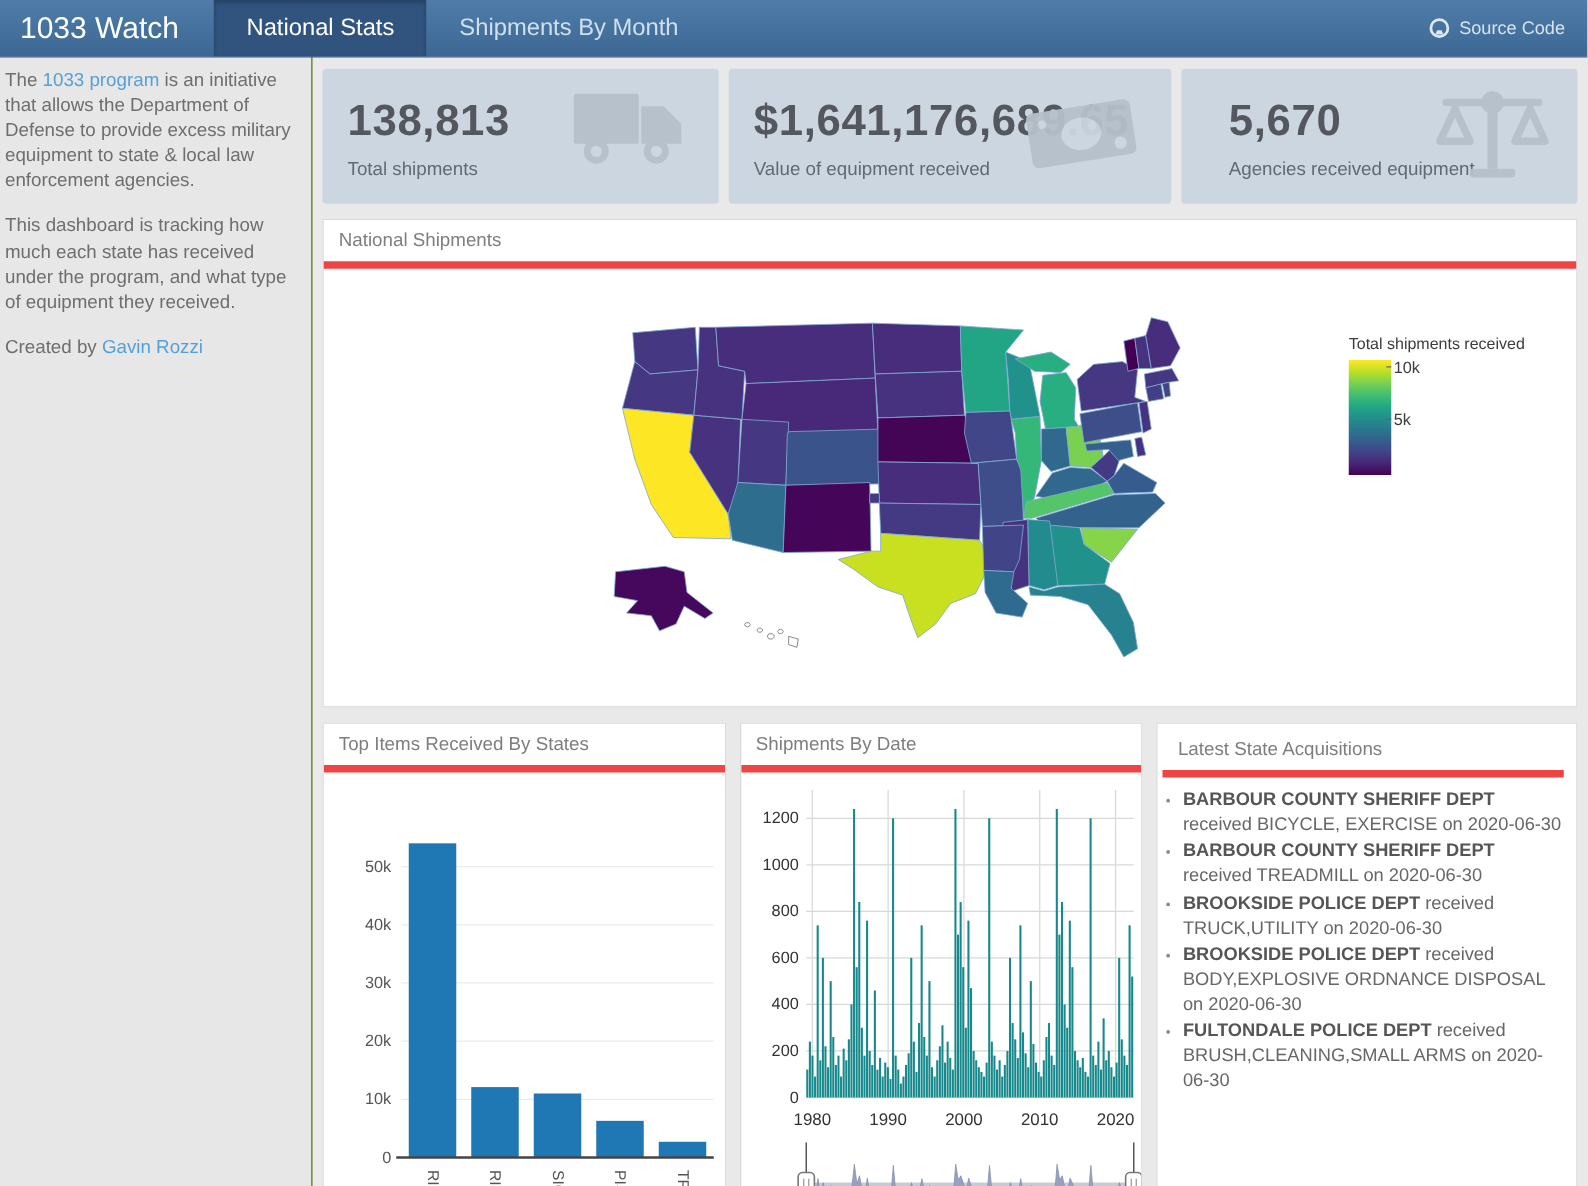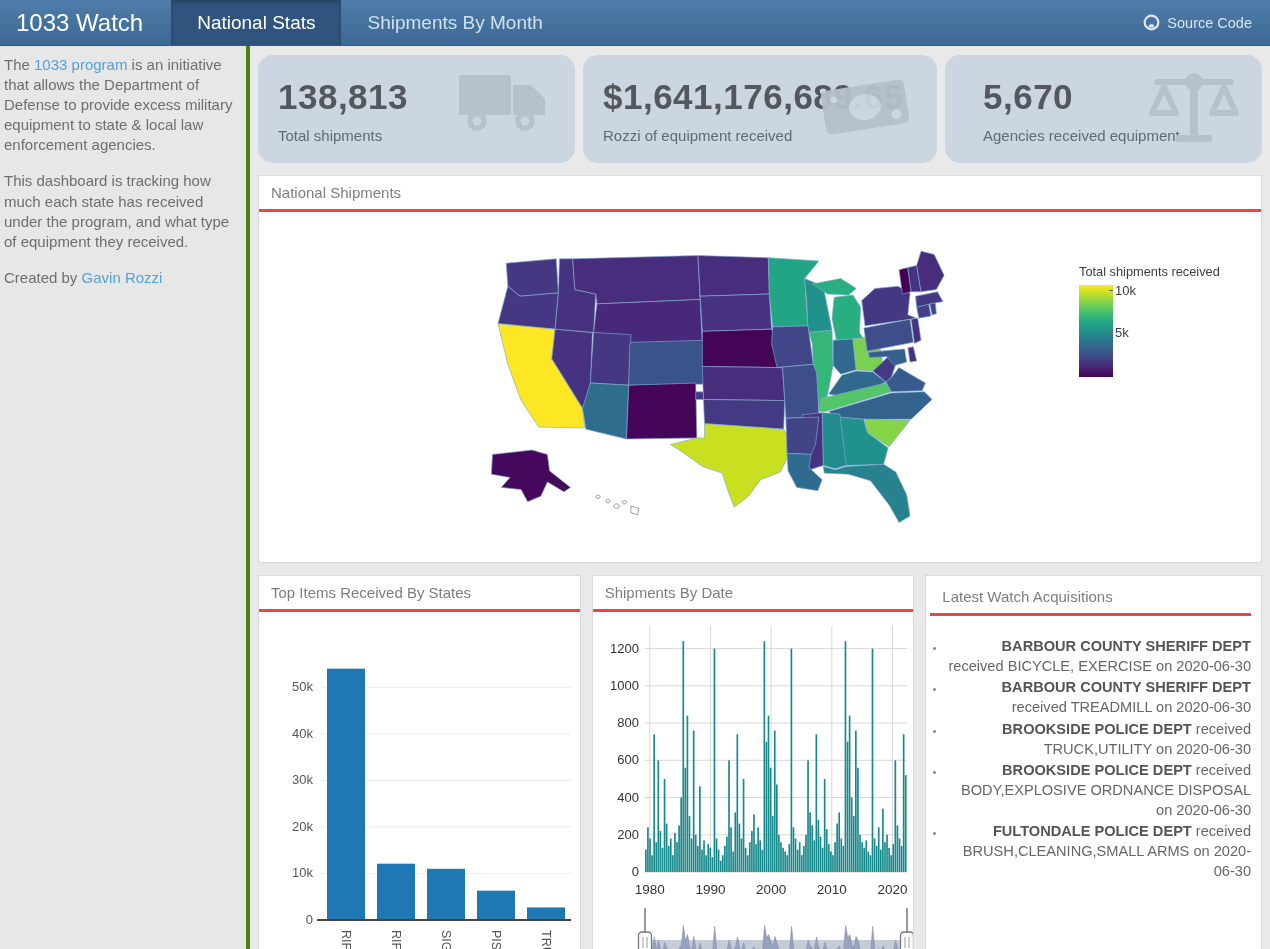--- a/index.html
+++ b/index.html
@@ -16,61 +16,61 @@
   }
   .brand{font-size:24px;color:#fff;padding:0 16px;line-height:45px;cursor:pointer;}
   .nav-items{display:flex;margin-left:12px;}
   .nav-item{line-height:45px;padding:0 26px;font-size:19px;color:#cfe0ef;cursor:pointer;}
   .nav-item.active{background:#30547e;color:#fff;box-shadow:inset 0 2px 4px rgba(0,0,0,.25);}
   .nav-right{margin-left:auto;display:flex;align-items:center;padding-right:18px;color:#d6e4f0;font-size:14.5px;cursor:pointer;}
   .nav-right svg{margin-right:7px;}
   
   .sidebar{
     position:absolute;top:45px;left:0;width:250px;bottom:0;background:#e7e7e7;
-    border-right:4px solid #4d7c0f;padding:10px 4px 0 4px;box-sizing:border-box;
+    border-right:1px solid #4d7c0f;padding:10px 4px 0 4px;box-sizing:border-box;
     color:#6e6e6e;font-size:15px;line-height:1.34;
   }
   .sidebar p{margin:0 0 16px 0;padding:0 0 0 0;}
   .sidebar a{color:#55a0d7;text-decoration:none;cursor:pointer;}
   
   .main{position:absolute;left:250px;top:45px;right:0;bottom:0;padding:10px 8px;box-sizing:border-box;}
   
   .cards{display:flex;gap:8px;margin-bottom:12px;}
   .card{
-    background:#ccd6e0;border-radius:15px;position:relative;height:108px;box-sizing:border-box;
+    background:#ccd6e0;border-radius:3px;position:relative;height:108px;box-sizing:border-box;
     padding:14px 20px;overflow:hidden;
   }
   .card.c1{flex:0 0 317px;} .card.c2{flex:1 1 auto;} .card.c3{flex:0 0 317px;padding-left:38px;}
   .card .num{font-size:35px;font-weight:bold;color:#54575d;margin-top:8px;letter-spacing:.5px;}
   .card .lbl{font-size:15px;color:#5f6a73;margin-top:10px;}
   .card .icon{position:absolute;right:22px;top:14px;opacity:.95;}
   
   .panel{background:#fff;border:1px solid #d9d9d9;box-sizing:border-box;}
-  .panel-h{padding:8px 12px;font-size:15px;color:#7e7e7e;border-bottom:3px solid #ef4444;}
+  .panel-h{padding:8px 12px;font-size:15px;color:#7e7e7e;border-bottom:6px solid #ef4444;}
   .map-panel{margin-bottom:12px;}
   .map-body{position:relative;height:350px;}
   #usmap{position:absolute;left:195px;top:22px;}
   #usmap path{stroke:#7fa8d1;stroke-width:1.2;cursor:pointer;}
   #usmap .hi{stroke:#555;stroke-width:1;}
   .legend{position:absolute;right:14px;top:52px;width:168px;}
   .legend-title{font-size:12.8px;color:#3c3c3c;margin-bottom:6px;}
   .legend-bar{
     width:34px;height:92px;display:inline-block;vertical-align:top;
     background:linear-gradient(to bottom,#fde725,#bddf26,#7ad151,#44bf70,#22a884,#21918c,#2a788e,#355f8d,#414487,#482475,#440154);
   }
   .legend-ticks{display:inline-block;vertical-align:top;position:relative;height:92px;width:40px;font-size:13px;color:#3c3c3c;}
   .legend-ticks .t10{position:absolute;top:-2px;left:2px;} .legend-ticks .t5{position:absolute;top:40px;left:2px;}
   .legend-ticks i{position:absolute;left:-4px;width:4px;border-top:1px solid #666;}
   .legend-ticks i.i10{top:5px;} .legend-ticks i.i5{top:47px;}
   
   .bottom{display:flex;gap:11px;align-items:stretch;}
   .bottom .panel{flex:1 1 0;height:520px;overflow:hidden;}
   .chart-body{padding:4px 2px;}
   
-  .acq ul{margin:20px 0 0 0;padding-left:16px;text-align:right;}
+  .acq ul{margin:8px 0 0 0;padding-left:16px;}
   .acq li{font-size:14.6px;color:#666;line-height:1.38;margin:0 0 1px 0;padding-left:0;}
   .acq li::marker{color:#888;font-size:11px;}
   .acq b{color:#555;}
   .acq{padding:4px 10px 0 4px;}
 </style>
 </head>
 <body>
 
 <div class="navbar">
   <div class="brand">1033 Watch</div>
@@ -105,21 +105,21 @@
           <path d="M56,16 h18 l14,14 v16 h-32 z" fill="#b5c0cb"></path>
           <circle cx="20" cy="52" r="10" fill="#b5c0cb"></circle>
             <circle cx="20" cy="52" r="4.5" fill="#ccd6e0"></circle>
           <circle cx="68" cy="52" r="10" fill="#b5c0cb"></circle>
             <circle cx="68" cy="52" r="4.5" fill="#ccd6e0"></circle>
         </svg>
       </div>
     </div>
     <div class="card c2">
       <div class="num">$1,641,176,689.65</div>
-      <div class="lbl">Rozzi of equipment received</div>
+      <div class="lbl">Value of equipment received</div>
       <div class="icon">
         <svg width="100" height="76" viewBox="0 0 100 76">
           <g transform="rotate(-9 50 38)">
             <rect x="8" y="16" width="84" height="44" rx="5" fill="#b5c0cb"></rect>
             <ellipse cx="50" cy="38" rx="16" ry="13" fill="#ccd6e0"></ellipse>
             <circle cx="80" cy="50" r="5" fill="#ccd6e0"></circle>
             <circle cx="20" cy="26" r="3.5" fill="#ccd6e0"></circle>
           </g>
         </svg>
       </div>
@@ -391,21 +391,21 @@
             <rect x="43.5" y="316" width="13" height="21" rx="3.5" fill="#fff" stroke="#777" stroke-width="1.3"></rect>
             <line x1="48" y1="321" x2="48" y2="332" stroke="#999" stroke-width="1"></line>
             <line x1="52" y1="321" x2="52" y2="332" stroke="#999" stroke-width="1"></line>
             <line x1="312" y1="292" x2="312" y2="318" stroke="#555" stroke-width="1.2"></line>
             <rect x="305.5" y="316" width="13" height="21" rx="3.5" fill="#fff" stroke="#777" stroke-width="1.3"></rect>
             <line x1="310" y1="321" x2="310" y2="332" stroke="#999" stroke-width="1"></line>
             <line x1="314" y1="321" x2="314" y2="332" stroke="#999" stroke-width="1"></line>
           </svg></div>
     </div>
     <div class="panel acq">
-      <div class="panel-h">Latest Watch Acquisitions</div>
+      <div class="panel-h">Latest State Acquisitions</div>
       <ul id="acqlist">
           <li><b>BARBOUR COUNTY SHERIFF DEPT</b> received BICYCLE, EXERCISE on 2020-06-30</li>
           <li><b>BARBOUR COUNTY SHERIFF DEPT</b> received TREADMILL on 2020-06-30</li>
           <li><b>BROOKSIDE POLICE DEPT</b> received TRUCK,UTILITY on 2020-06-30</li>
           <li><b>BROOKSIDE POLICE DEPT</b> received BODY,EXPLOSIVE ORDNANCE DISPOSAL on 2020-06-30</li>
           <li><b>FULTONDALE POLICE DEPT</b> received BRUSH,CLEANING,SMALL ARMS on 2020-06-30</li>
         </ul>
     </div>
   </div>
 </div>

